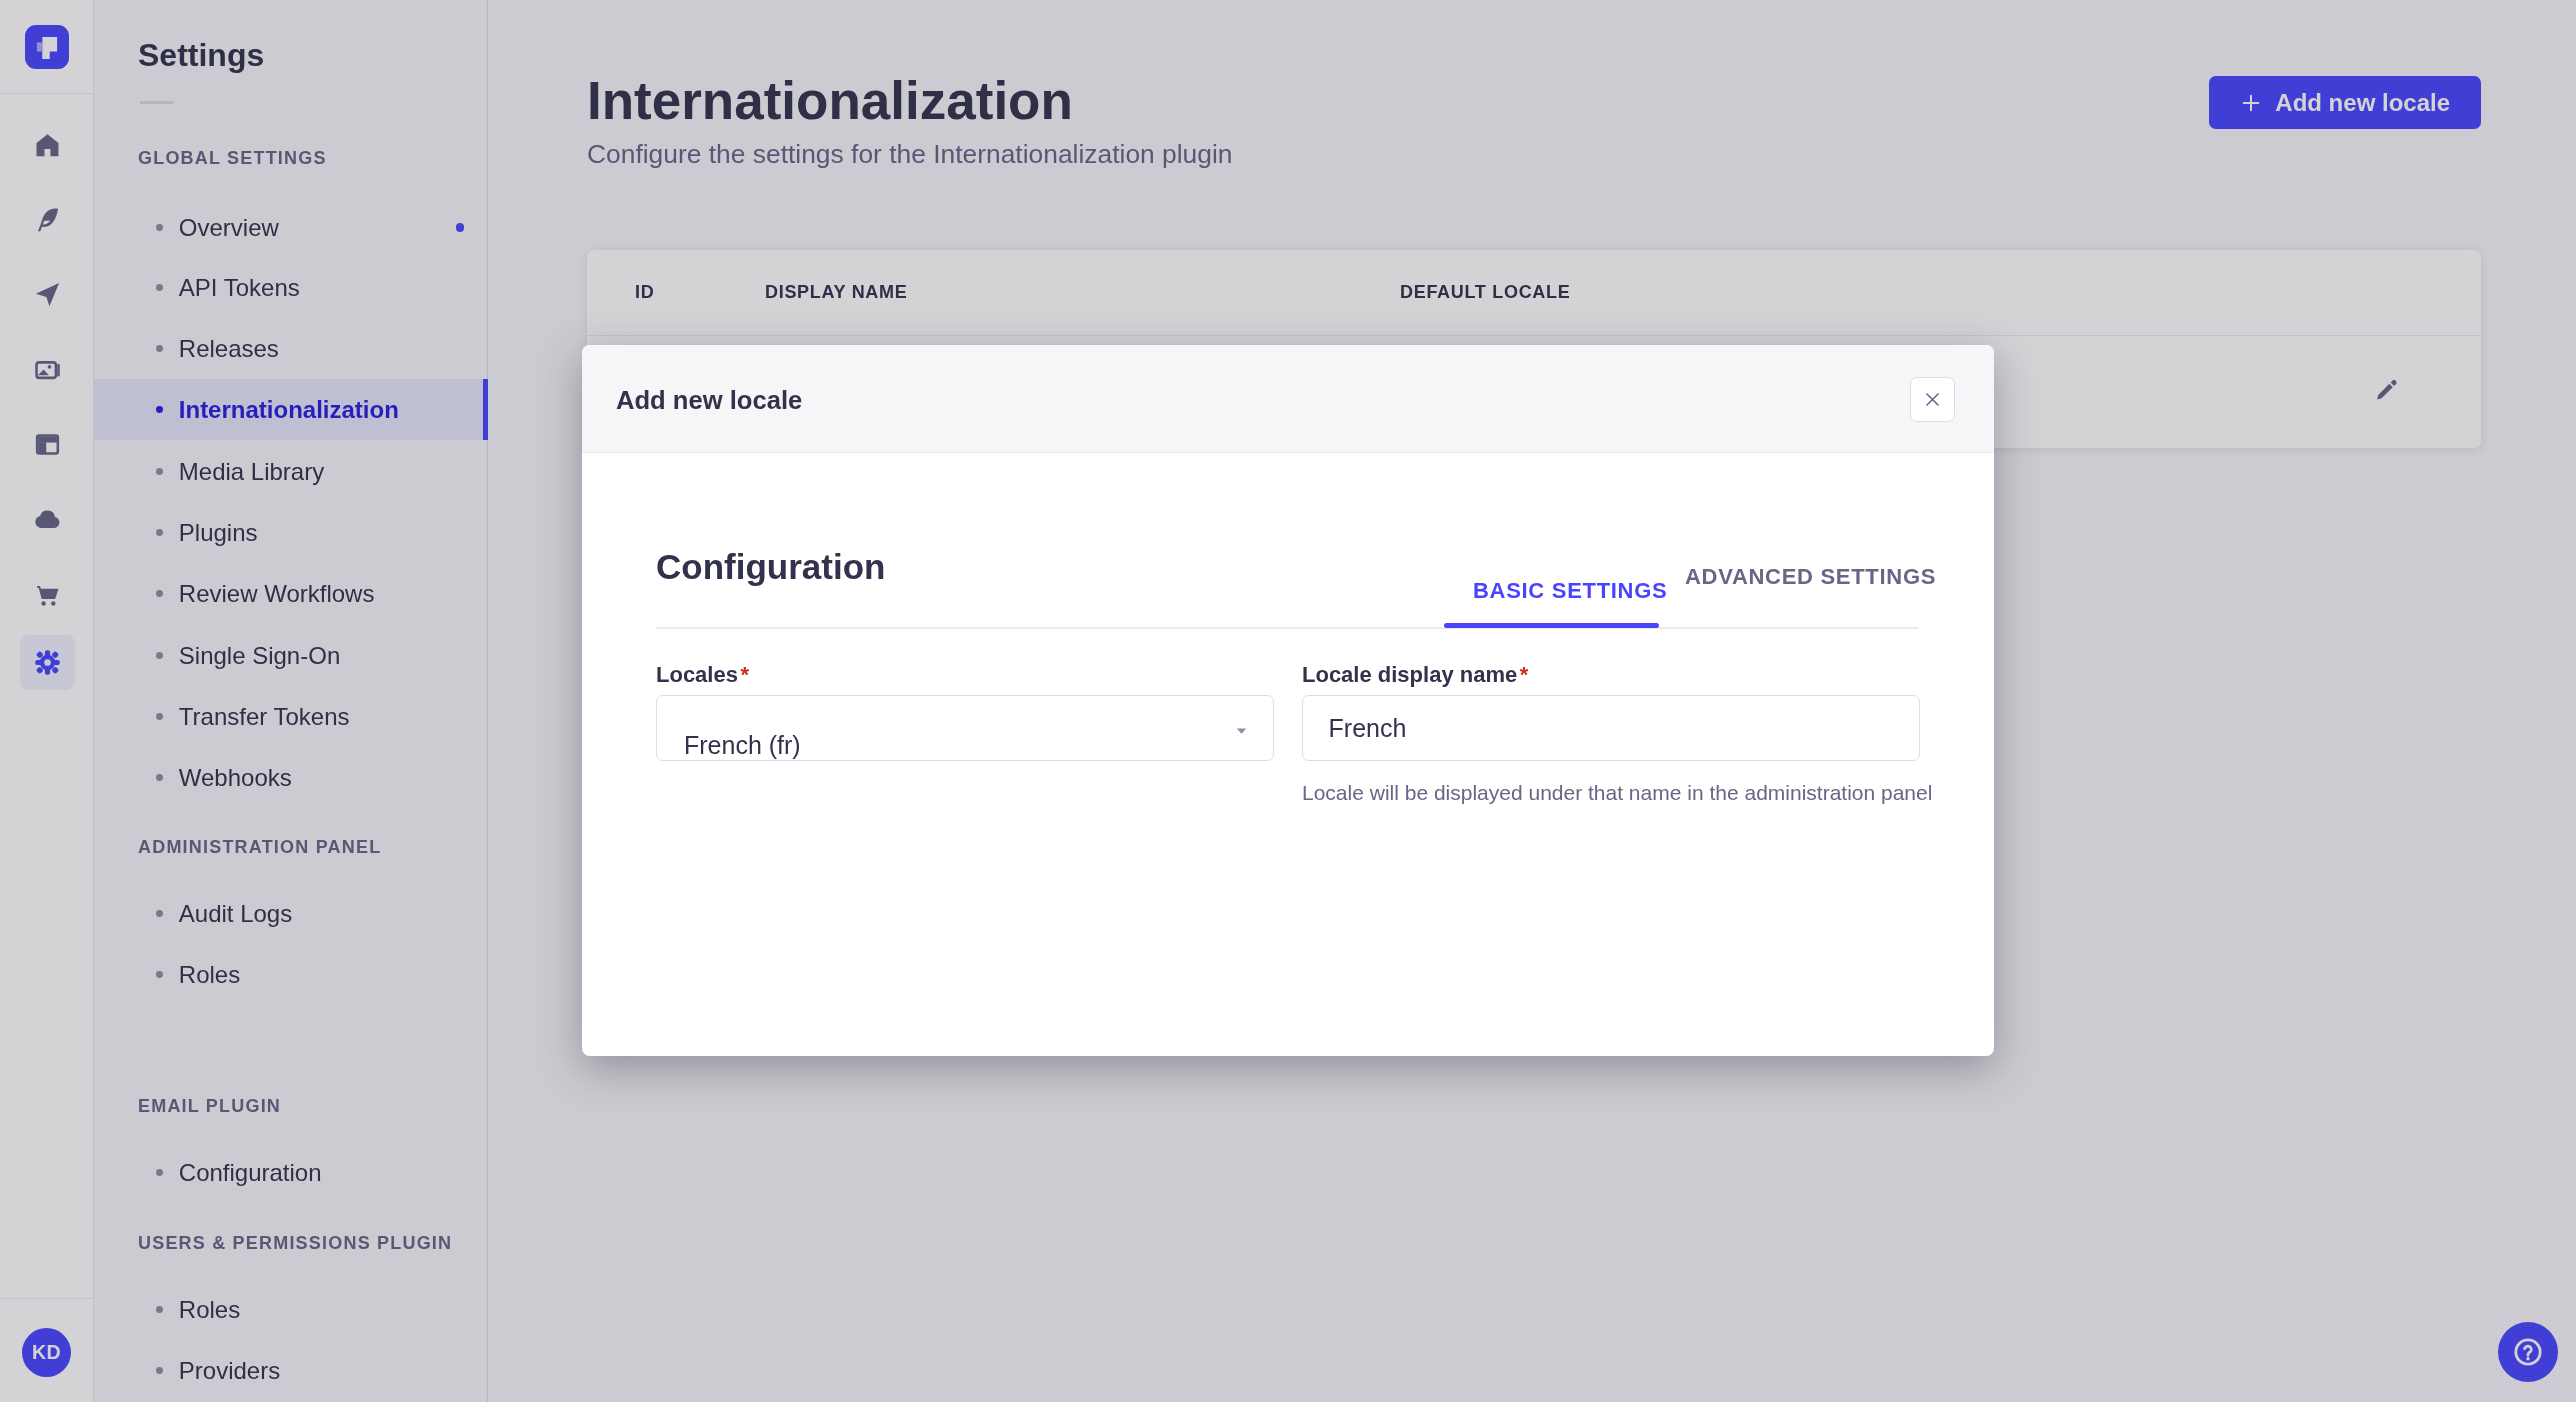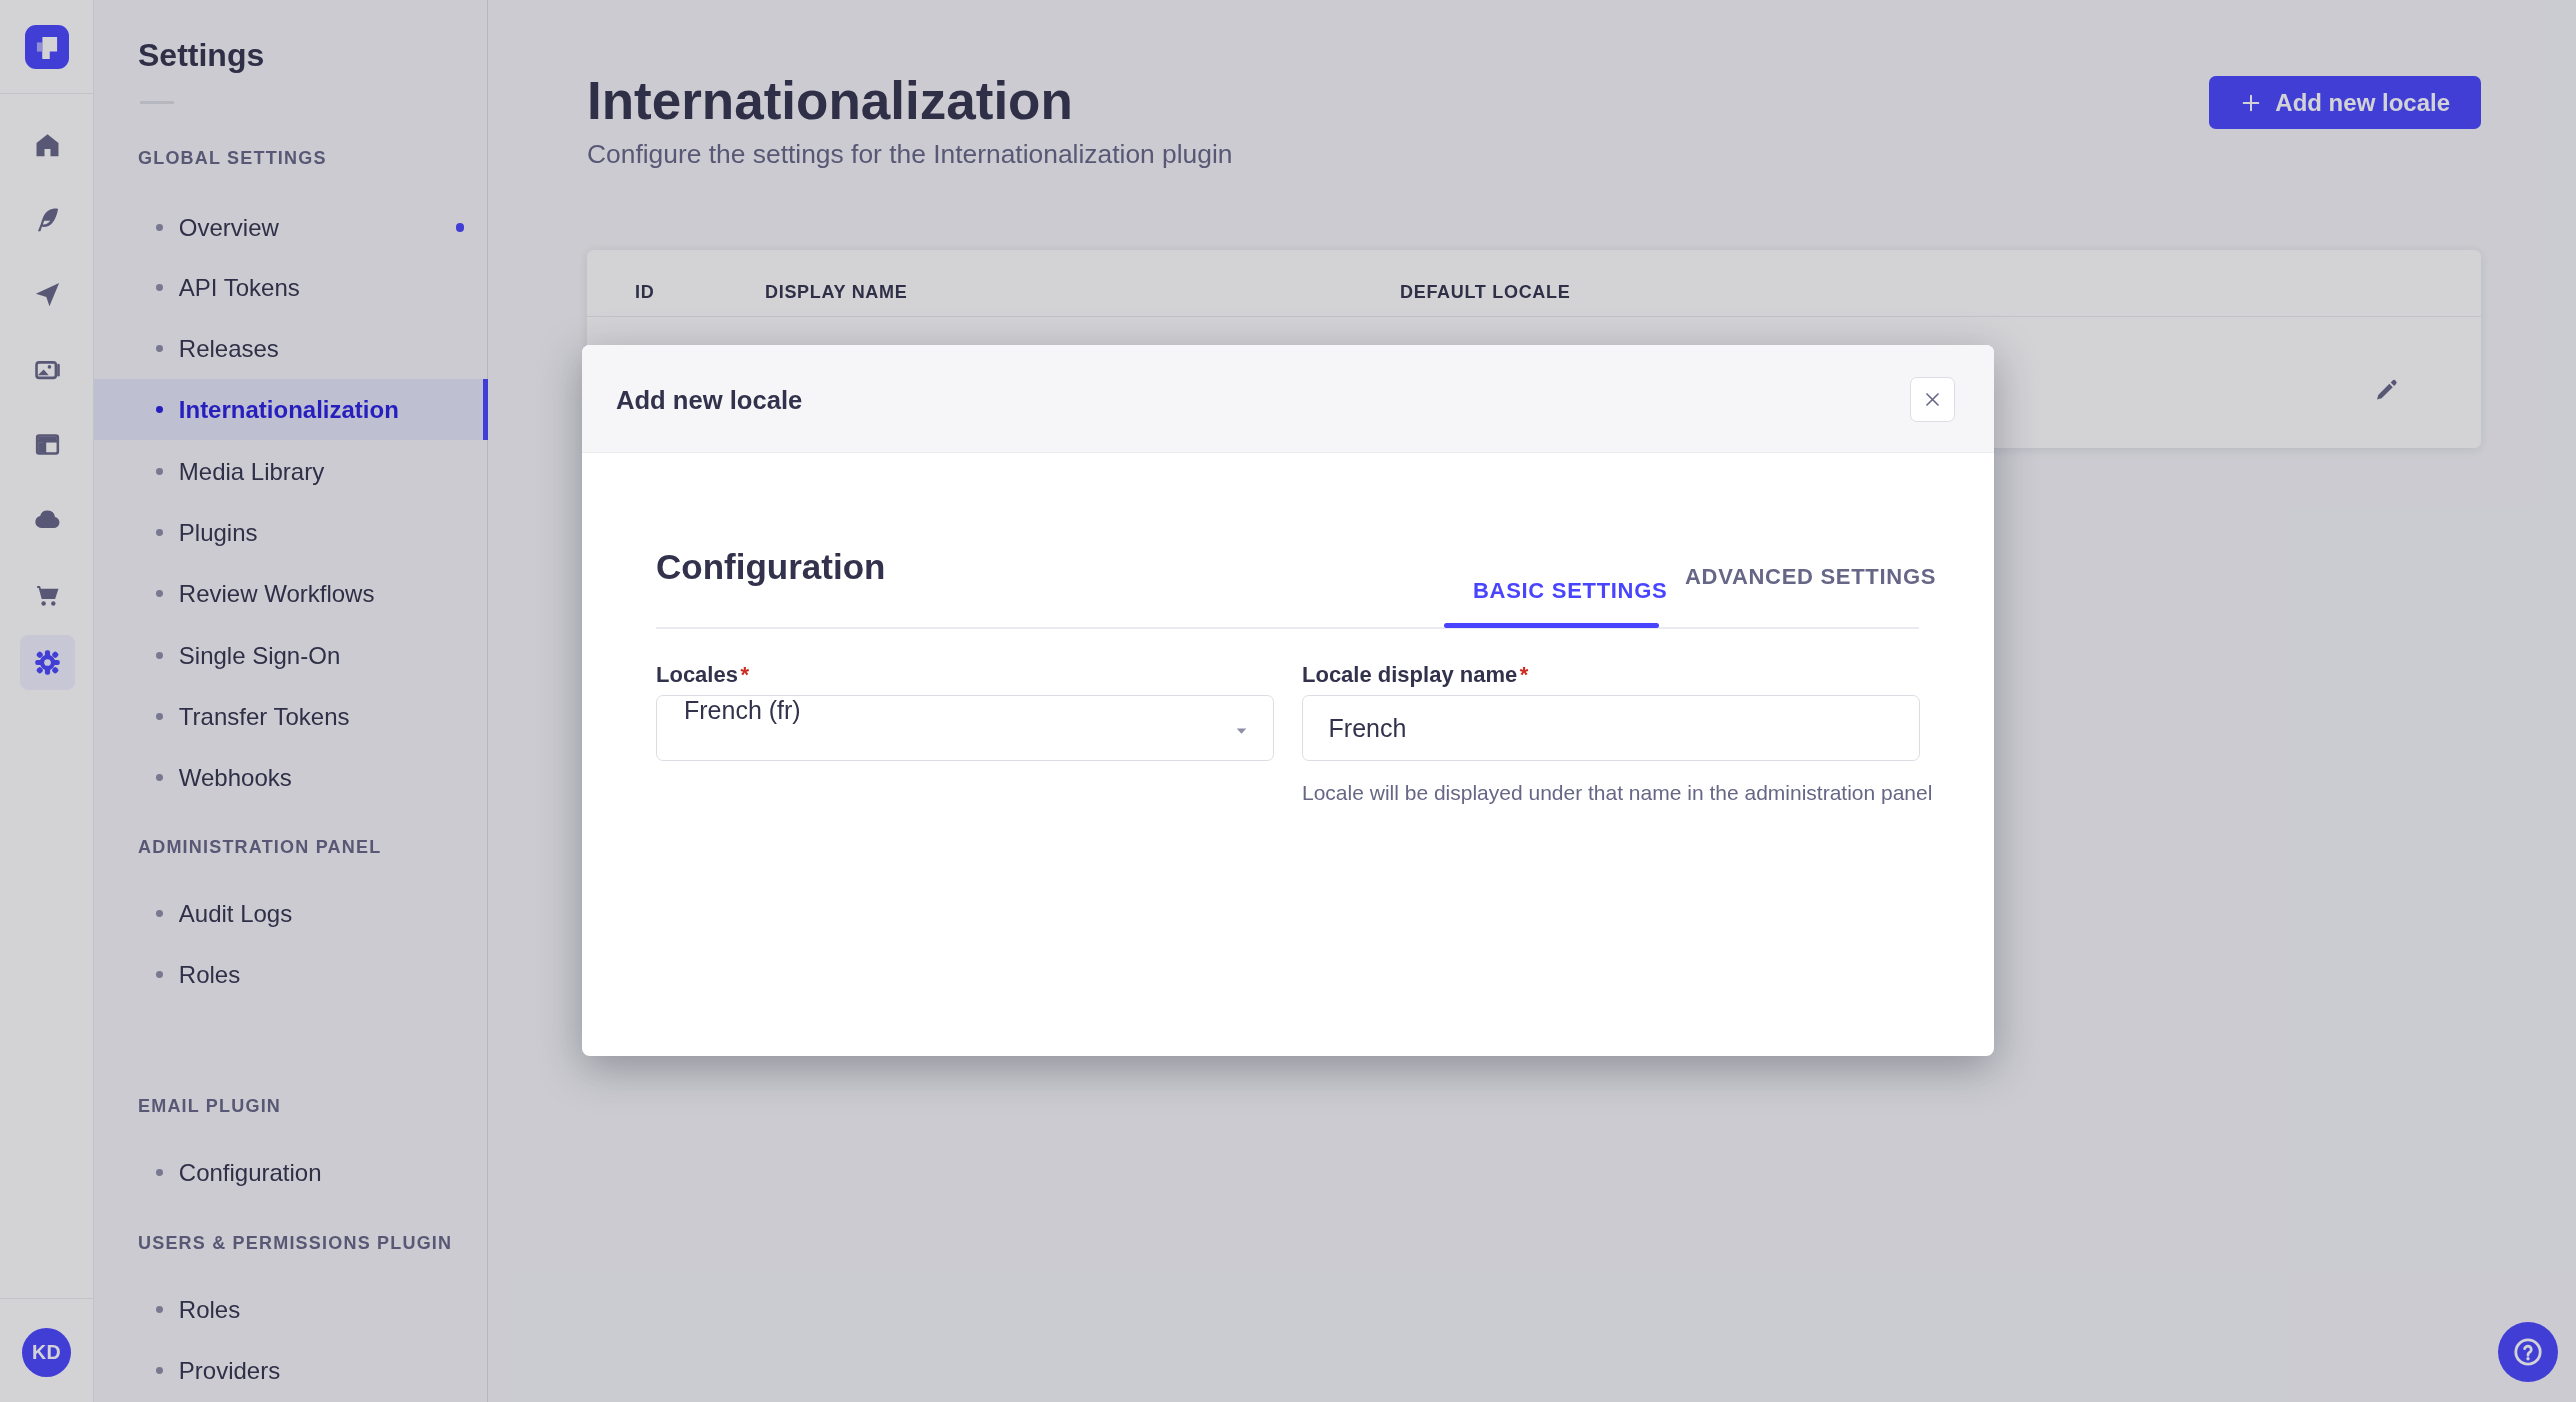--- a/index.html
+++ b/index.html
@@ -31,21 +31,21 @@
   .nav-item.active .nav-label { color:#271fe0; font-weight:bold; }
   .notif-dot { position:absolute; right:24px; top:26.4px; width:8.5px; height:8.5px; border-radius:50%; background:#4945ff; }
 
   
   .main { position:absolute; left:488px; top:0; width:2088px; height:1402px; background:#f6f6f9; }
   .page-title { position:absolute; left:99px; top:70px; font-size:53px; font-weight:bold; color:#32324d; }
   .page-subtitle { position:absolute; left:99px; top:139px; font-size:26.4px; color:#666687; }
   .add-btn { position:absolute; right:95px; top:76px; height:53px; padding:0 31px; background:#4945ff; color:#fff; border:none; border-radius:6.8px; font-size:24px; font-weight:bold; font-family:inherit; display:flex; align-items:center; gap:13.6px; cursor:pointer; }
   .add-btn svg { width:22px; height:22px; }
   .table-card { position:absolute; left:99px; right:95px; top:250px; height:198px; background:#ffffff; border-radius:6.8px; box-shadow:0 1.7px 10.2px rgba(33,33,82,0.1); }
-  .thead { position:absolute; left:0; top:0; right:0; height:67px; border-bottom:0.9px solid #eaeaef; }
+  .thead { position:absolute; left:0; top:0; right:0; height:86px; border-bottom:0.9px solid #eaeaef; }
   .th { position:absolute; top:31.5px; font-size:18px; font-weight:bold; letter-spacing:0.7px; color:#32324d; }
   .th-id { left:48px; }
   .th-name { left:178px; }
   .th-locale { left:813px; }
   .trow { position:absolute; left:0; top:83px; right:0; bottom:0; }
   .edit-btn { position:absolute; right:70px; top:32px; width:51px; height:51px; background:none; border:none; cursor:pointer; display:flex; align-items:center; justify-content:center; }
   .edit-btn svg { width:29px; height:29px; }
 
   
   .help-btn { position:absolute; left:2498px; top:1322px; width:60px; height:60px; border-radius:50%; background:#4945ff; border:none; cursor:pointer; display:flex; align-items:center; justify-content:center; z-index:3; }
@@ -62,21 +62,21 @@
   .config-title { position:absolute; left:74px; top:94px; font-size:35px; font-weight:bold; color:#32324d; }
   .tab { position:absolute; top:111px; background:none; border:none; font-family:inherit; font-size:22px; font-weight:bold; letter-spacing:0.7px; cursor:pointer; color:#666687; }
   .tab.active { color:#4945ff; }
   .tab-basic { left:891px;margin-top:14px; }
   .tab-advanced { left:1103px; }
   .tab-rule { position:absolute; left:74px; right:75px; top:174px; height:1.7px; background:#eaeaef; }
   .tab-underline { position:absolute; left:862px; top:170px; width:215px; height:5.1px; background:#4945ff; border-radius:2.6px; }
   .field-label { position:absolute; top:209px; font-size:22px; font-weight:bold; color:#32324d; }
   .fl-left { left:74px; } .fl-right { left:720px; }
   .req { color:#d02b20; margin-left:2.6px; }
-  .select-box { position:absolute; left:74px; top:242px; width:618px; height:66px; background:#fff; border:0.9px solid #dcdce4; border-radius:6.8px; cursor:pointer; display:flex; align-items:flex-start; font-family:inherit; }
+  .select-box { position:absolute; left:74px; top:242px; width:618px; height:66px; background:#fff; border:0.9px solid #dcdce4; border-radius:6.8px; cursor:pointer; display:flex; align-items:flex-end; font-family:inherit; }
   .select-box .sel-value { margin-left:27px; font-size:25px; color:#32324d; }
   .select-box svg { position:absolute; right:22px; top:25px; width:19px; height:19px; }
   .text-input { position:absolute; left:720px; top:242px; width:618px; height:66px; border:0.9px solid #dcdce4; border-radius:6.8px; font-family:inherit; font-size:25px; color:#32324d; padding:0 25.6px; background:#fff; }
   .hint { position:absolute; left:720px; top:325px; width:643px; font-size:21px; line-height:29px; color:#666687; }
   .modal-footer { position:absolute; left:0; bottom:0; right:0; height:106px; background:#f6f6f9; border-top:0.9px solid #eaeaef; border-radius:0 0 7.7px 7.7px; }
   .cancel-btn { position:absolute; left:34px; top:26.4px; height:54px; padding:0 32px; background:#ffffff; border:0.9px solid #dcdce4; border-radius:6.8px; font-family:inherit; font-size:22px; font-weight:bold; color:#32324d; cursor:pointer; }
   .save-btn { position:absolute; right:34px; top:26.4px; height:54px; padding:0 29px; background:#4945ff; border:none; border-radius:6.8px; font-family:inherit; font-size:22px; font-weight:bold; color:#ffffff; cursor:pointer; display:flex; align-items:center; gap:12px; }
   .save-btn svg { width:20.4px; height:20.4px; }
 </style>
 </head>

